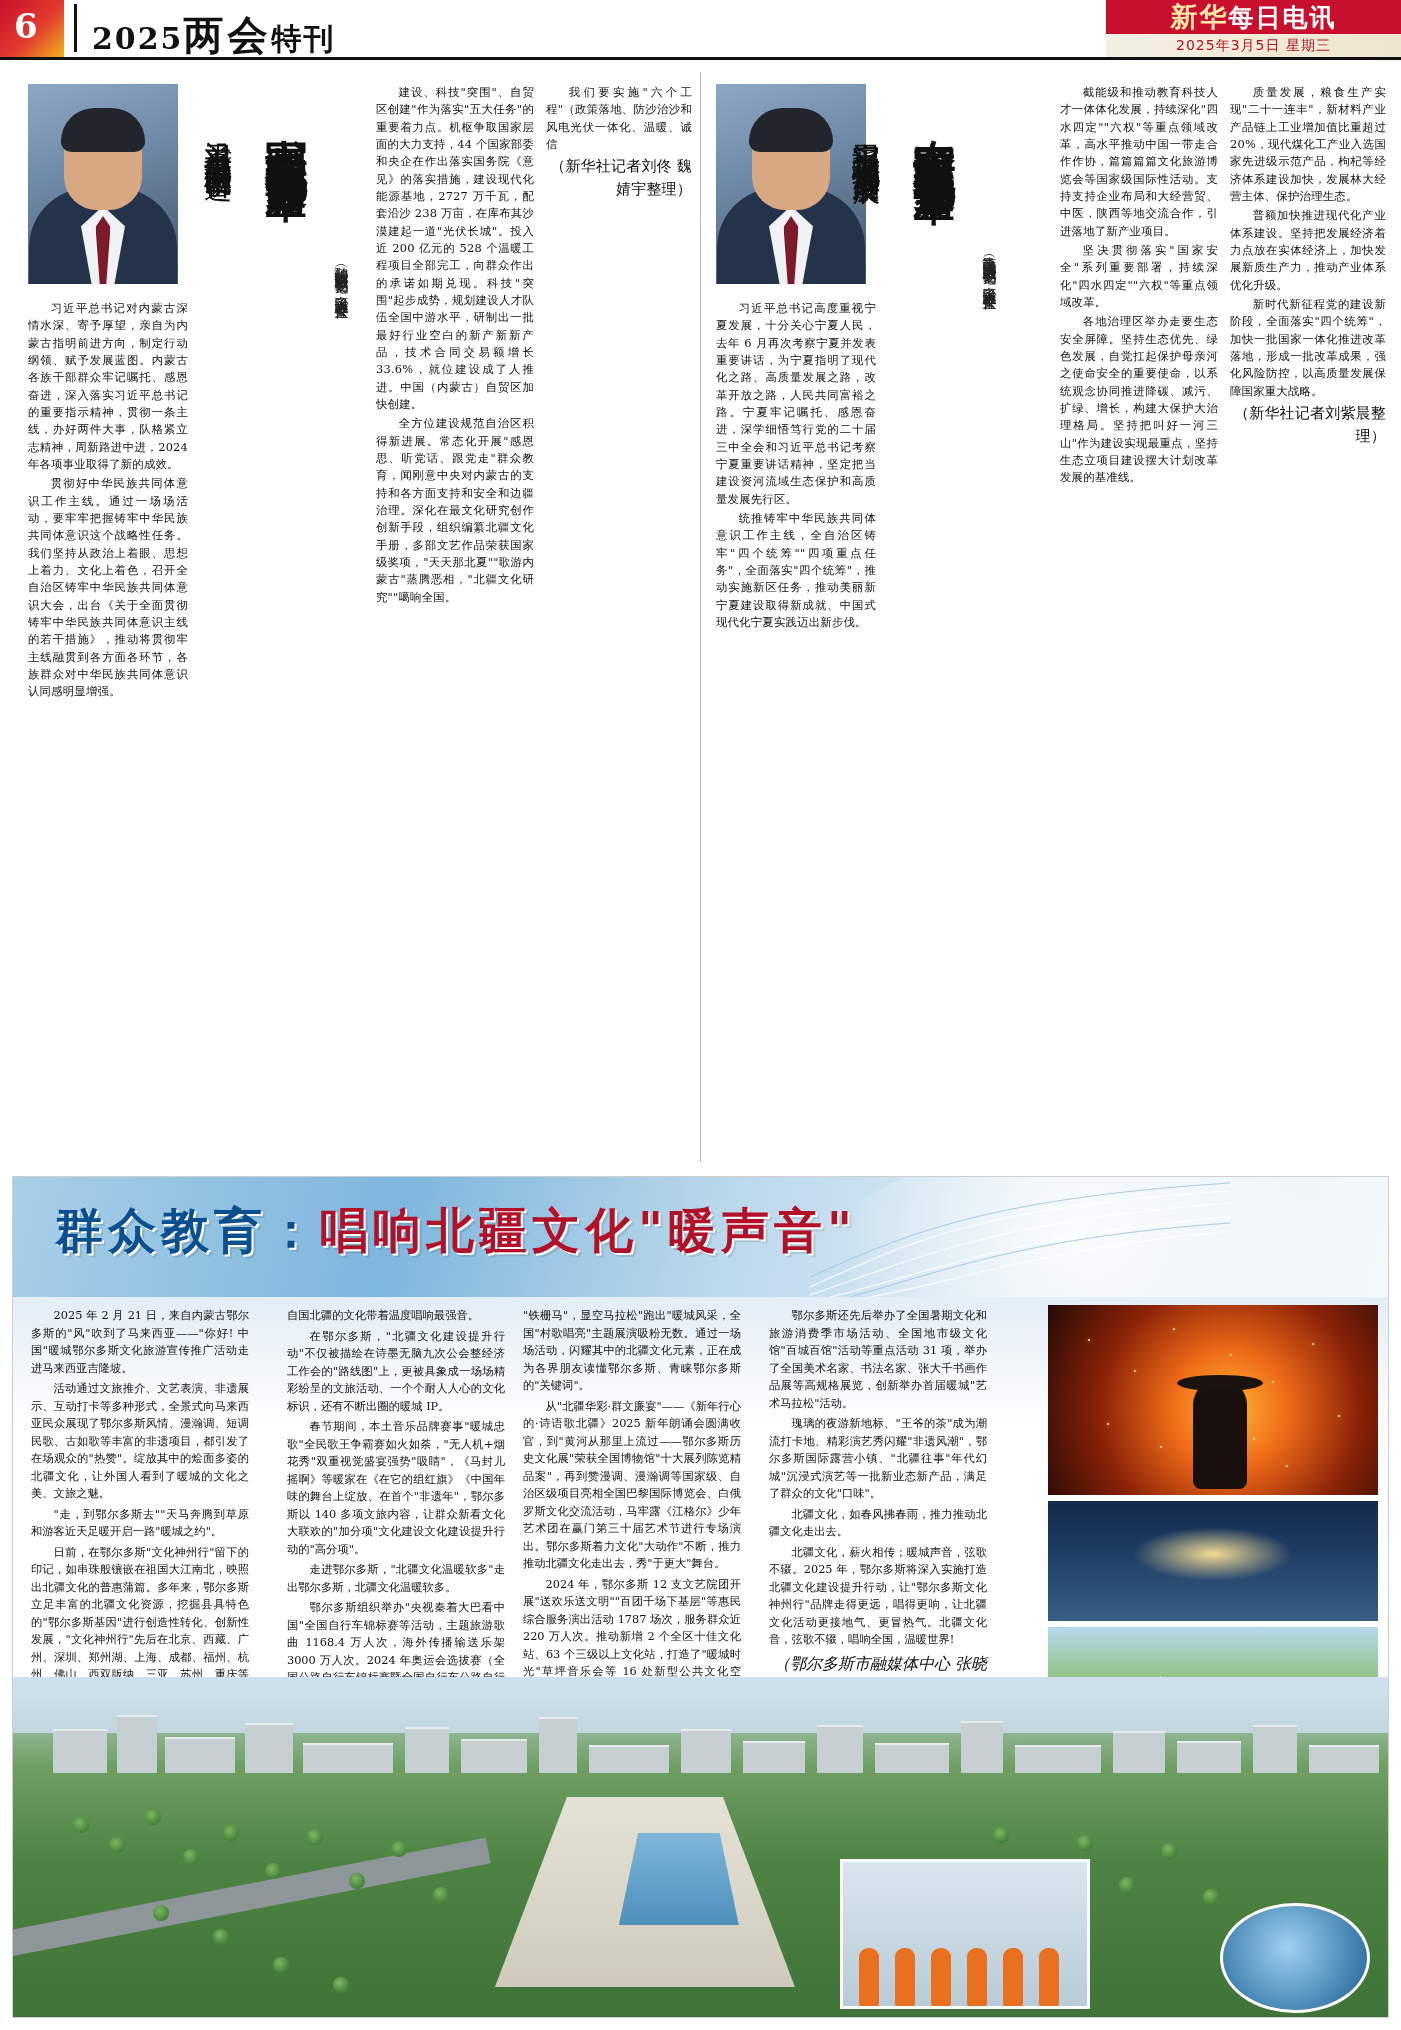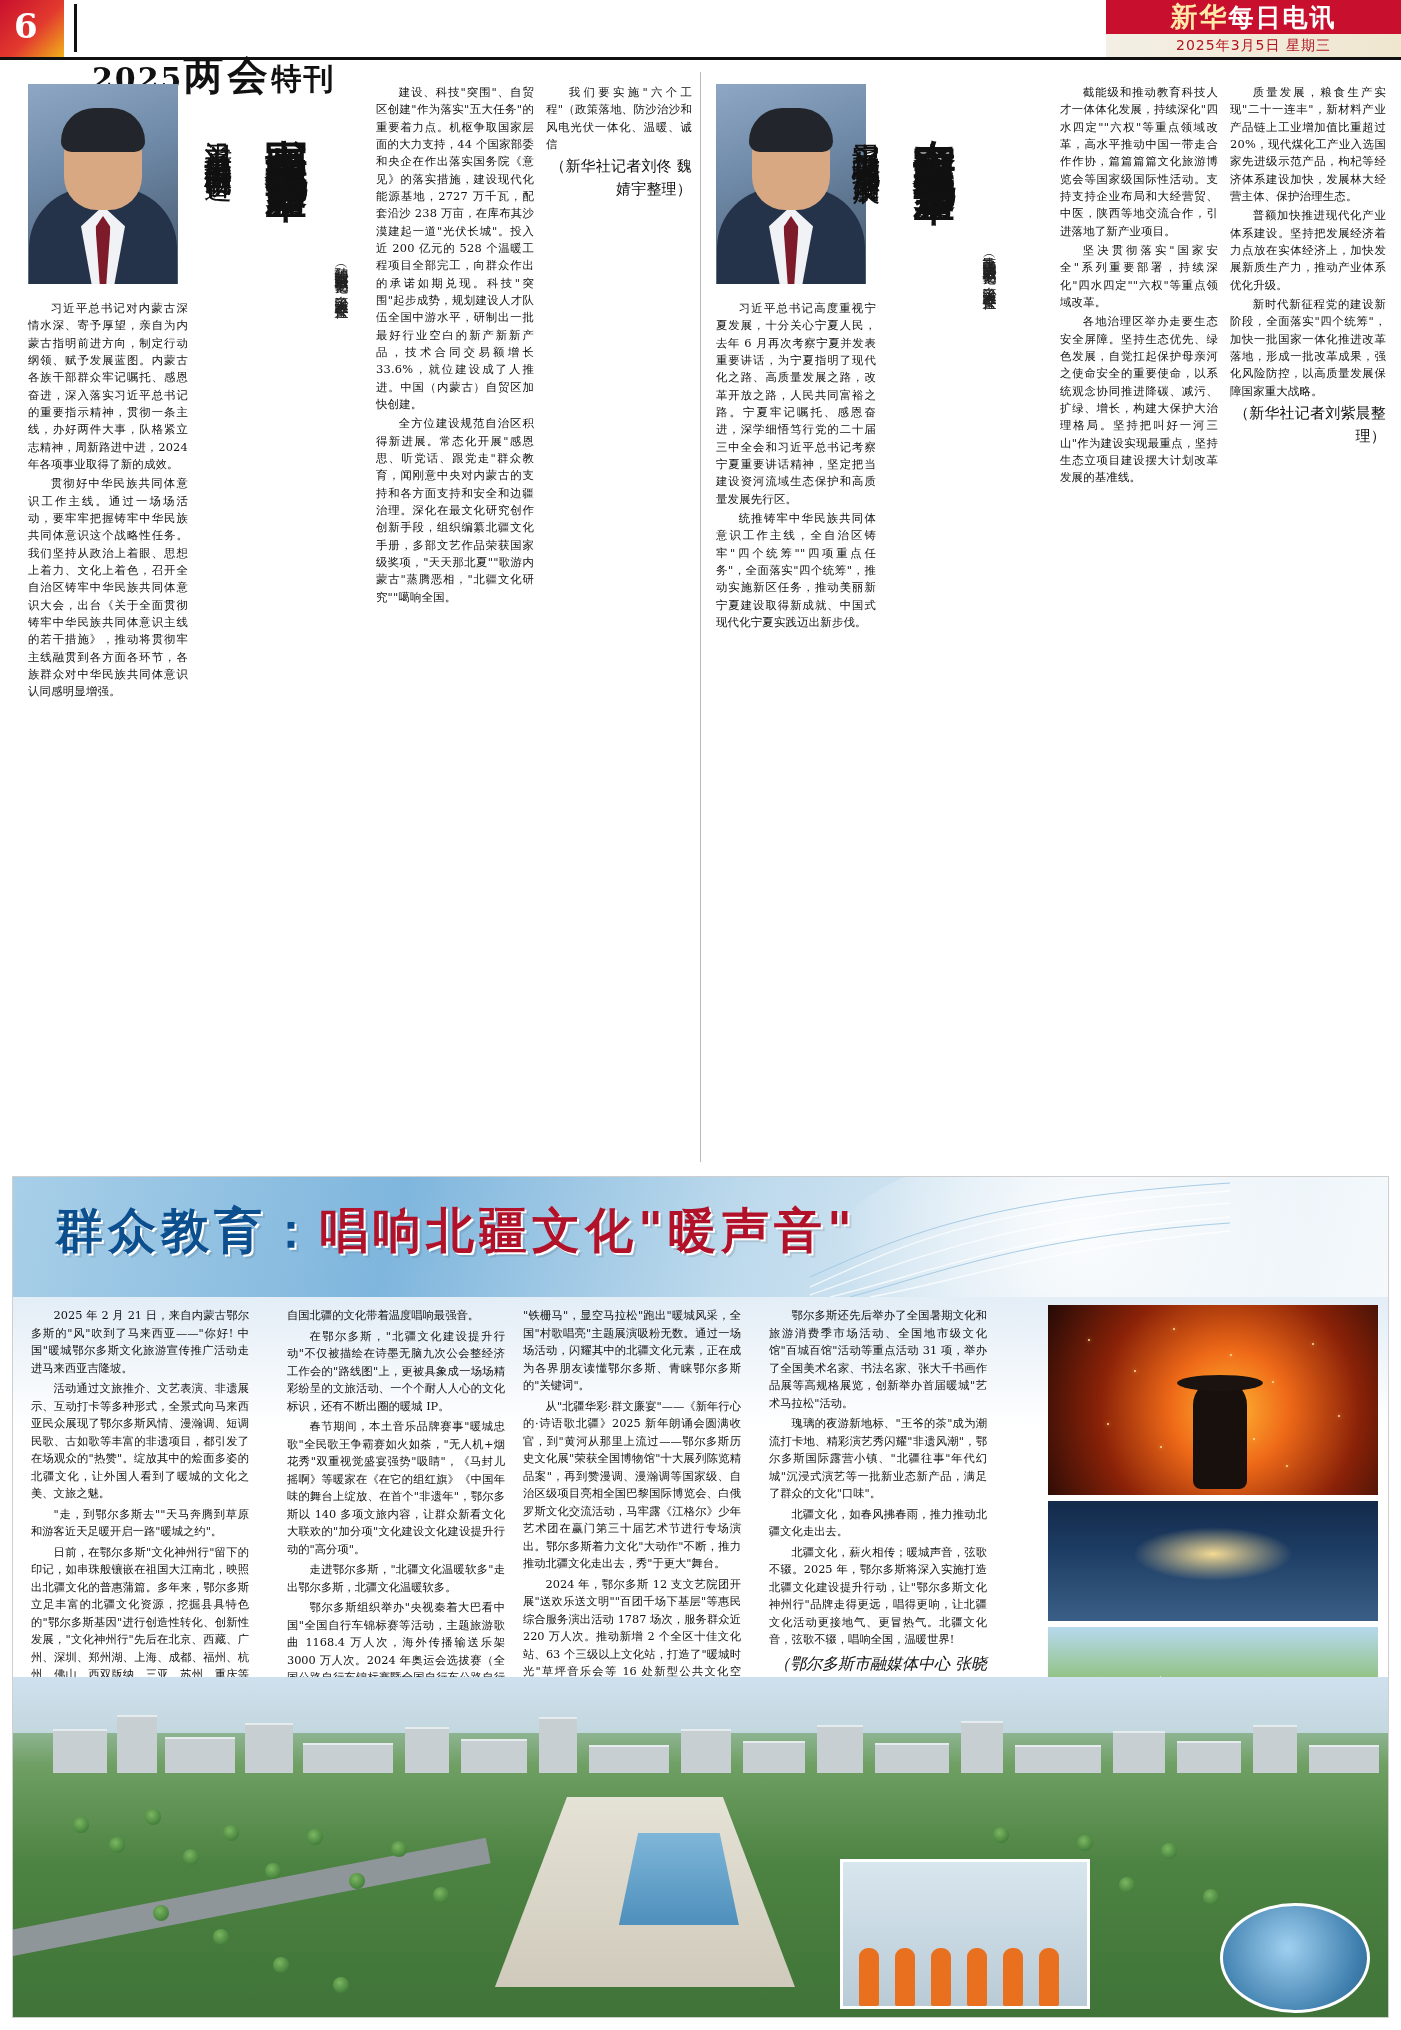--- a/index.html
+++ b/index.html
@@ -33,21 +33,20 @@
   }
   .mast-rule-v {
     position: absolute; left: 74px; top: 4px;
     width: 3px; height: 48px; background: #111;
   }
   .mast-title {
     position: absolute; left: 92px; top: 8px;
     font-size: 30px; font-weight: bold; letter-spacing: 2px;
     font-family: "DejaVu Serif", "Liberation Serif", serif;
     color: #111;
-    margin-top: 40px;
   }
   .mast-title .big {
     font-size: 40px; letter-spacing: 4px;
   }
   .mast-right {
     position: absolute; right: 0; top: 0;
     width: 295px; height: 57px;
     background: linear-gradient(90deg, #f3efe4 0%, #efe6cf 100%);
   }
   .mast-brand {

